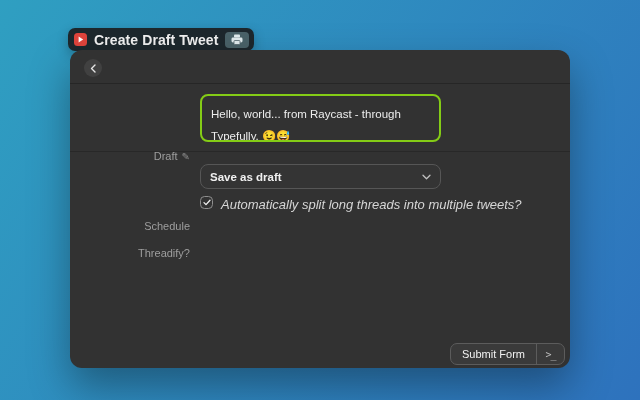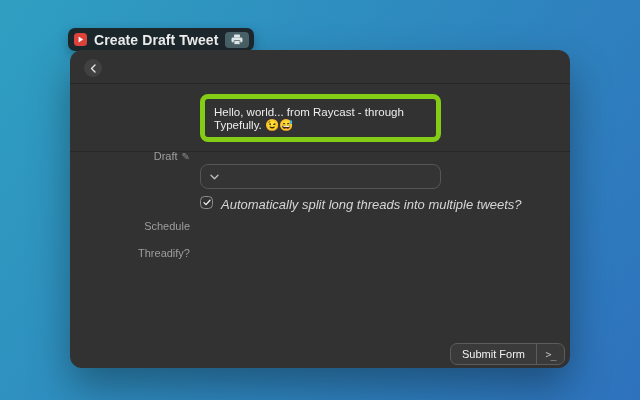--- a/index.html
+++ b/index.html
@@ -72,23 +72,23 @@
     display: flex; justify-content: flex-end; align-items: flex-end; gap: 4px;
   }
   .label-draft    { top: 100px; }
   .label-schedule { top: 170px; }
   .label-threadify{ top: 197px; }
   .pencil { font-size: 10px; color: #8C8C8C; }
 
   .draft-box {
     position: absolute; left: 130px; top: 44px;
     width: 241px; height: 48px;
-    border: 5px solid #84cc16; border-radius: 8px;
+    border: 2px solid #84cc16; border-radius: 8px;
     padding: 7px 9px;
-    color: #EDEDED; font-size: 11.5px; line-height: 13px;
+    color: #EDEDED; font-size: 11.5px; line-height: 22px;
     cursor: text; overflow: hidden;
   }
 
   .dropdown {
     position: absolute; left: 130px; top: 114px;
     width: 241px; height: 25px;
     border: 1px solid #565656; border-radius: 8px;
     background: #343434;
     display: flex; align-items: center;
     padding: 0 9px;
@@ -173,20 +173,21 @@
       <span class="pencil">✎</span>
     </div>
     <div class="draft-box" role="textbox">Hello, world... from Raycast - through Typefully. 😉😅</div>
 
     <div class="section-divider"></div>
 
     <div class="field-label label-schedule">
       <span>Schedule</span>
     </div>
     <div class="dropdown">
+      <span class="dropdown-value">Save as draft</span>
       <svg width="9" height="6" viewBox="0 0 9 6">
         <polyline points="1,1.2 4.5,4.8 8,1.2" fill="none" stroke="#BFBFBF" stroke-width="1.3" stroke-linecap="round" stroke-linejoin="round"></polyline>
       </svg>
     </div>
 
     <div class="field-label label-threadify">
       <span>Threadify?</span>
     </div>
     <div class="checkbox">
       <svg id="check-glyph" width="8" height="7" viewBox="0 0 8 7">

